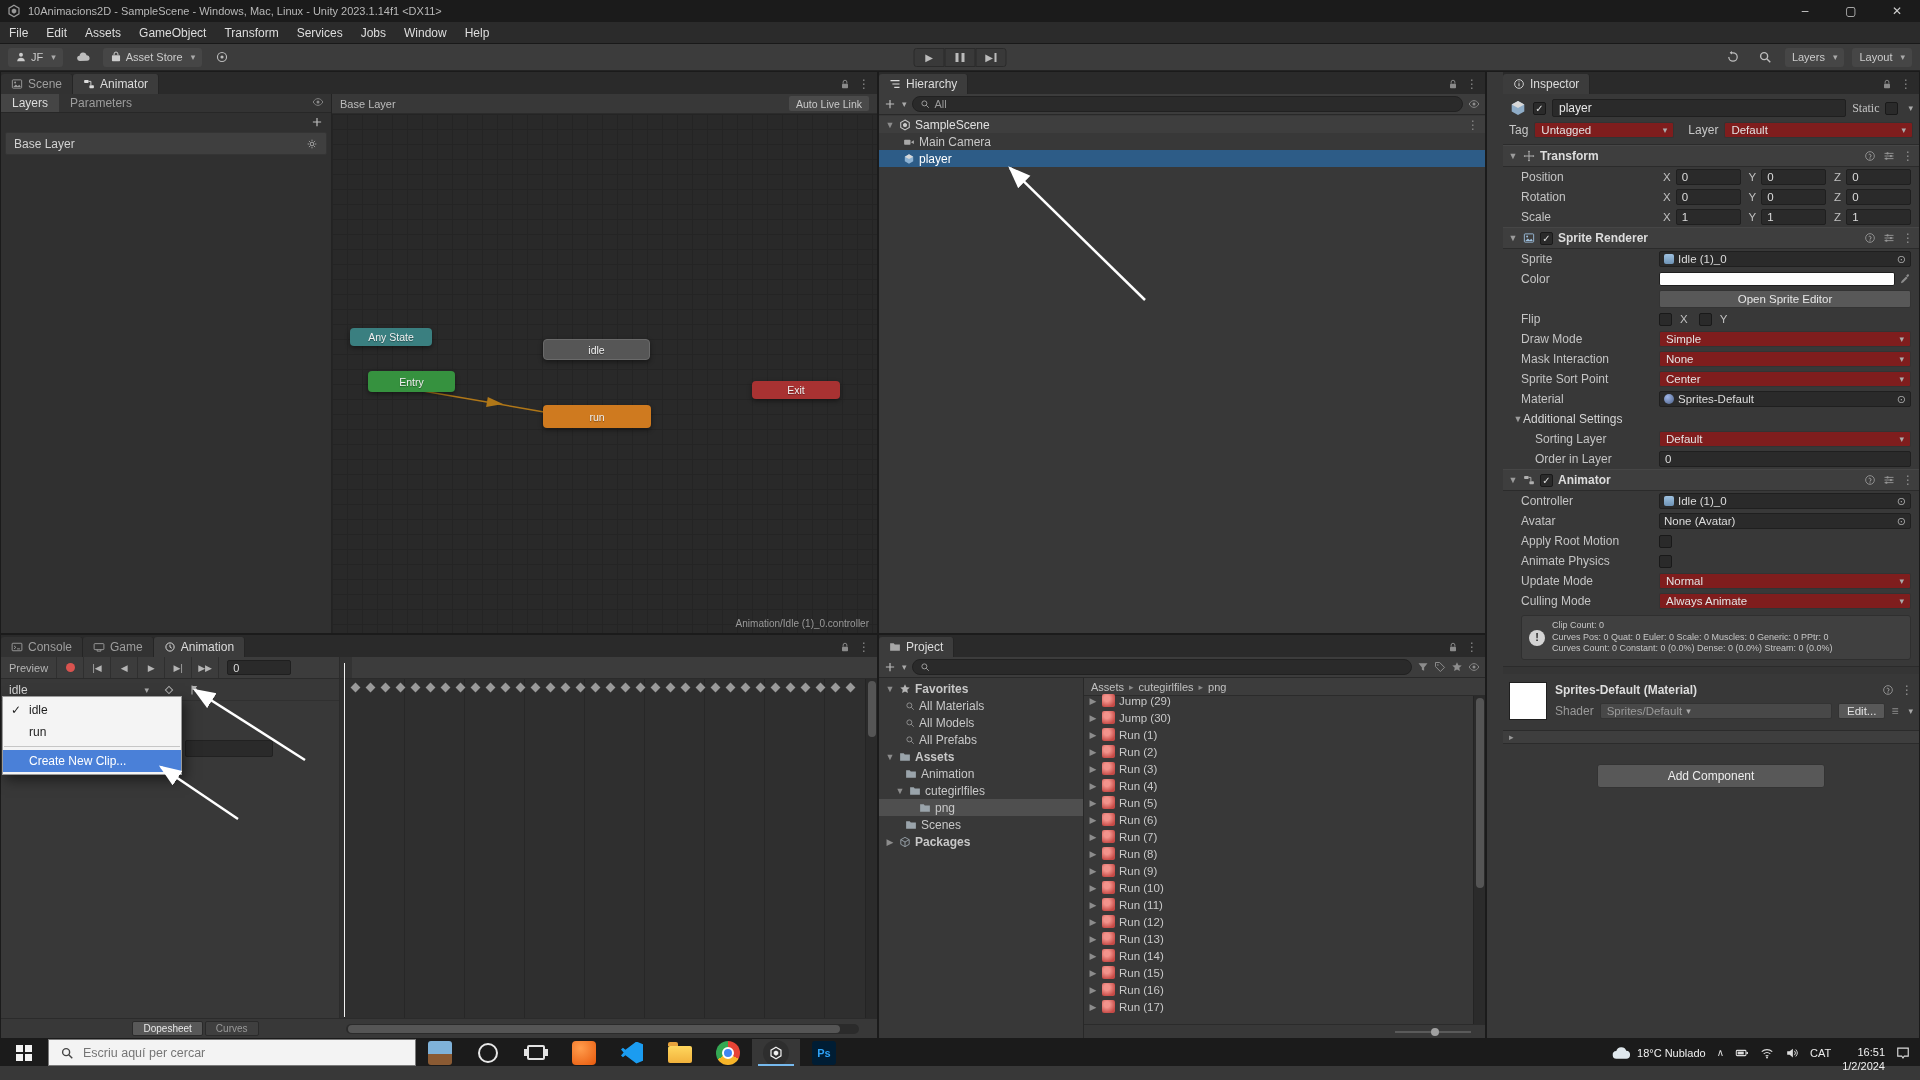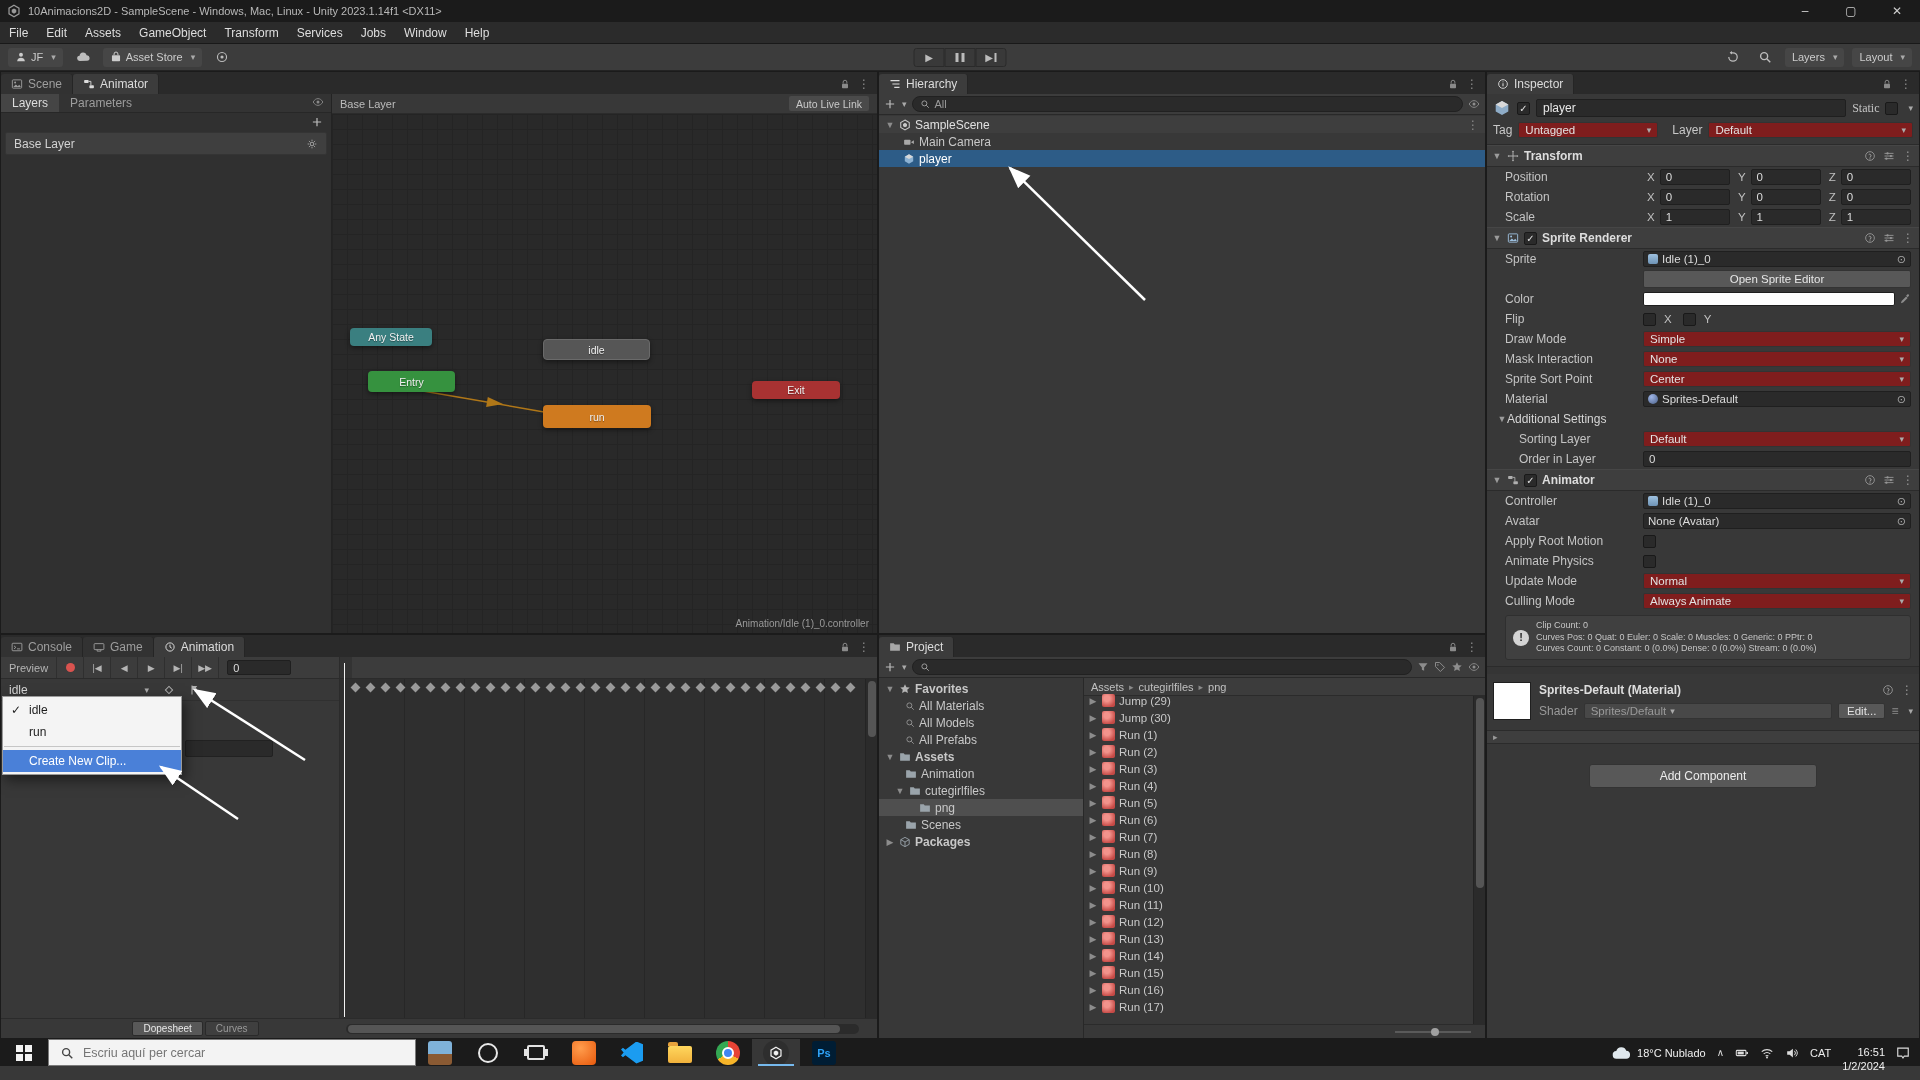--- a/index.html
+++ b/index.html
@@ -122,21 +122,21 @@
 .crumb-sep{margin:0 5px;font-size:9px;color:#8a8a8a;}
 .crumb:first-of-type .crumb-sep{display:none;}
 .p-listwrap{flex:1;display:flex;min-height:0;}
 .p-files{flex:1;overflow:hidden;margin-top:-4px;padding-top:0;}
 .p-file{height:17px;display:flex;align-items:center;gap:4px;padding-left:4px;color:#c8c8c8;font-size:11.5px;}
 .sprite-thumb{width:13px;height:13px;border-radius:2px;background:radial-gradient(circle at 38% 35%,#f2938c 25%,#c64a46 75%);flex:none;}
 .p-bottom{height:14px;flex:none;background:#383838;border-top:1px solid #2b2b2b;display:flex;align-items:center;justify-content:flex-end;padding:0 14px;}
 .zoom-slider{width:76px;height:2px;background:#5a5a5a;position:relative;}
 .zoom-knob{position:absolute;top:-3px;left:36px;width:8px;height:8px;border-radius:50%;background:#a0a0a0;}
 
-.inspector-window{height:968px;}
+.inspector-window{height:968px;padding-left:16px;}
 .insp-body{flex:1;overflow:hidden;}
 .go-header{padding:5px 6px 3px 6px;display:flex;align-items:center;gap:6px;}
 .go-namefield{flex:1;height:18px;background:#2a2a2a;border:1px solid #1f1f1f;border-radius:2px;display:flex;align-items:center;padding:0 6px;color:#e8e8e8;}
 .cb{width:13px;height:13px;background:#2a2a2a;border:1px solid #191919;border-radius:2px;display:inline-flex;align-items:center;justify-content:center;color:#e0e0e0;font-size:10px;flex:none;}
 .taglayer{display:flex;align-items:center;gap:6px;padding:2px 6px 6px 6px;border-bottom:1px solid #2b2b2b;}
 .dd{height:16px;background:#7f1d1d;border:1px solid #333333;border-radius:2px;display:flex;align-items:center;padding:0 6px;color:#e2e2e2;font-size:11.5px;gap:6px;}
 .dd .ddc{margin-left:auto;}
 .dd.grow{flex:1;}
 .comp-header{height:22px;background:#3e3e3e;border-top:1px solid #464646;border-bottom:1px solid #2b2b2b;display:flex;align-items:center;gap:5px;padding:0 5px;color:#dddddd;font-weight:bold;}
 .comp-header .fold{font-size:9px;color:#9b9b9b;width:10px;text-align:center;}
@@ -1071,33 +1071,33 @@
             <span class="insp-label">Sprite</span>
             <div class="ctrls">
               <div class="objfield">
                 <span class="mini-ico"></span>
                 <span>Idle (1)_0</span>
                 <span class="picker">⊙</span>
               </div>
             </div>
           </div>
           <div class="insp-row">
-            <span class="insp-label"></span>
-            <div class="ctrls">
-                <div class="wide-btn">Open Sprite Editor</div>
-              </div>
-          </div>
-          <div class="insp-row">
             <span class="insp-label">Color</span>
             <div class="ctrls">
               <div class="swatch"></div>
               <svg class="ic12 dim">
                   <use href="#i-dropper"></use>
                 </svg>
             </div>
+          </div>
+          <div class="insp-row">
+            <span class="insp-label"></span>
+            <div class="ctrls">
+                <div class="wide-btn">Open Sprite Editor</div>
+              </div>
           </div>
           <div class="insp-row">
             <span class="insp-label">Flip</span>
             <div class="ctrls">
               <span class="cb"></span>
               <span class="ax">X</span>
               <span class="cb" style="margin-left:6px;"></span>
               <span class="ax">Y</span>
             </div>
           </div>

